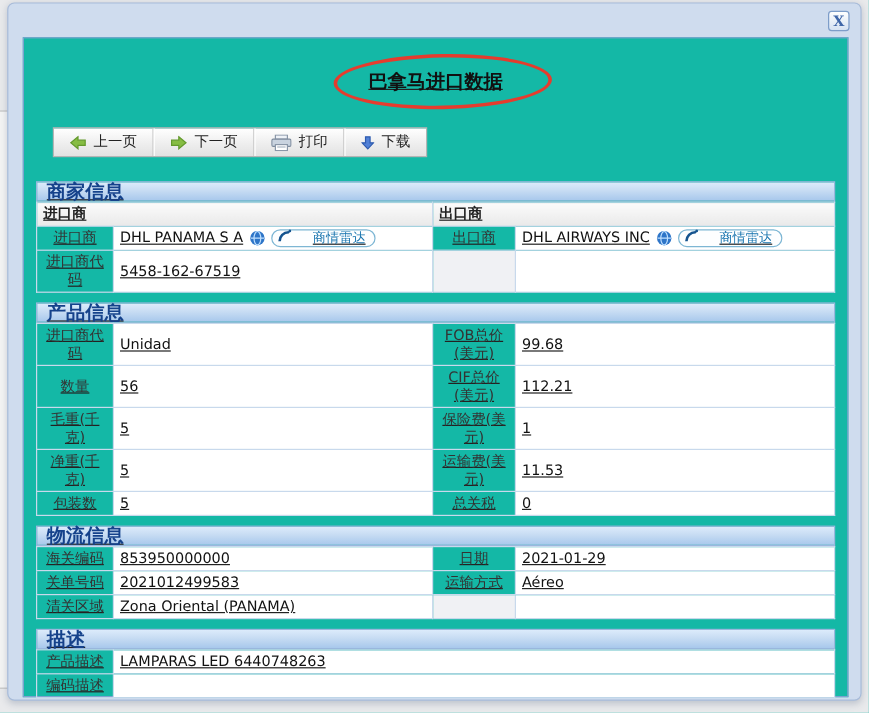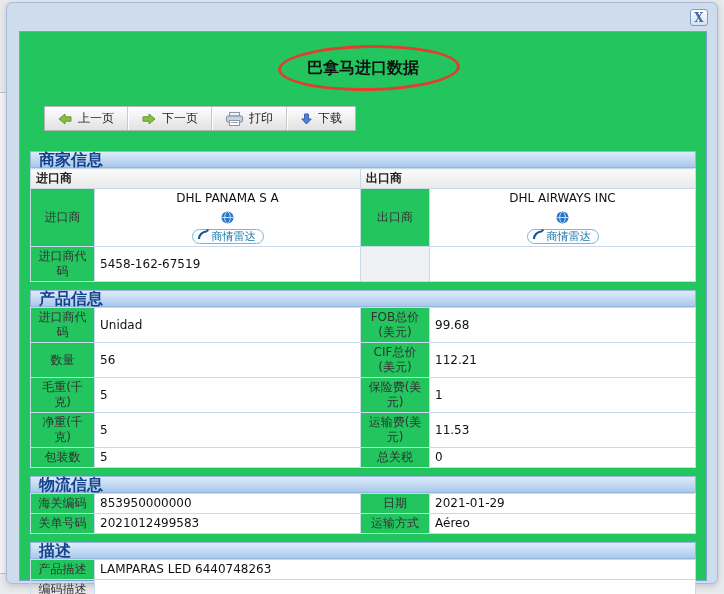--- a/index.html
+++ b/index.html
@@ -29,21 +29,21 @@
     background:linear-gradient(180deg,#feffff,#d6e2f2);
     cursor:pointer; display:flex; align-items:center; justify-content:center;
     padding:0;
   }
   .close-btn .x {
     font-family:"DejaVu Serif","Liberation Serif",serif;
     font-weight:bold; font-size:12px; line-height:1; color:#3f66a8;
   }
   .panel {
     position:absolute; left:12px; top:28px; width:688px; height:550px;
-    background:#22c55e; border:1px solid #7ba2cf;
+    background:#14b8a6; border:1px solid #7ba2cf;text-decoration:underline;
   }
   
   .title-wrap { position:relative; height:72px; }
   .red-ellipse {
     position:absolute; left:50%; top:13px; width:182px; height:46px;
     margin-left:-85px;
     border:3px solid #e53c2e; border-radius:50%;
     transform:rotate(-1deg);
   }
   .title {
@@ -86,26 +86,26 @@
     padding:2px 5px; line-height:15px; font-size:12px;
     vertical-align:middle; overflow:hidden;
   }
   td.subhead {
     background:linear-gradient(180deg,#fbfbfb,#e9e9e9);
     font-weight:bold; color:#222; padding-left:10px;
   }
   td.lbl { text-align:center; color:#333; }
   td.lbl.empty { background:#f0f1f4; }
   td.val { background:#fff; color:#111; }
-  .cellflex { display:flex; align-items:center; gap:5px;flex-direction:column; }
+  .cellflex { display:flex; align-items:center; gap:5px; }
   
   .globe { display:inline-flex; cursor:pointer; }
   
   .radar-badge {
-    display:inline-flex; align-items:center; gap:3px;
+    display:inline-flex; align-items:center; gap:18px;
     border:1px solid #7db6d4; border-radius:9px;
     padding:0 7px 0 4px; height:15px;
     color:#1673ae; font-size:11px; cursor:pointer; background:#fdfeff;
     white-space:nowrap;
   }
 </style>
 </head>
 <body>
 
 <div class="page-edge"></div>
@@ -294,20 +294,26 @@
             <td class="val">853950000000</td>
             <td class="lbl">日期</td>
             <td class="val">2021-01-29</td>
           </tr>
           <tr>
             <td class="lbl">关单号码</td>
             <td class="val">2021012499583</td>
             <td class="lbl">运输方式</td>
             <td class="val">Aéreo</td>
           </tr>
+          <tr>
+            <td class="lbl">清关区域</td>
+            <td class="val">Zona Oriental (PANAMA)</td>
+            <td class="lbl empty"></td>
+            <td class="val"></td>
+          </tr>
         </tbody>
           </table>
       </div>
 
       <div class="section">
         <div class="sec-header">描述</div>
         <table class="grid">
           <colgroup>
               <col style="width:64px">
               <col>

